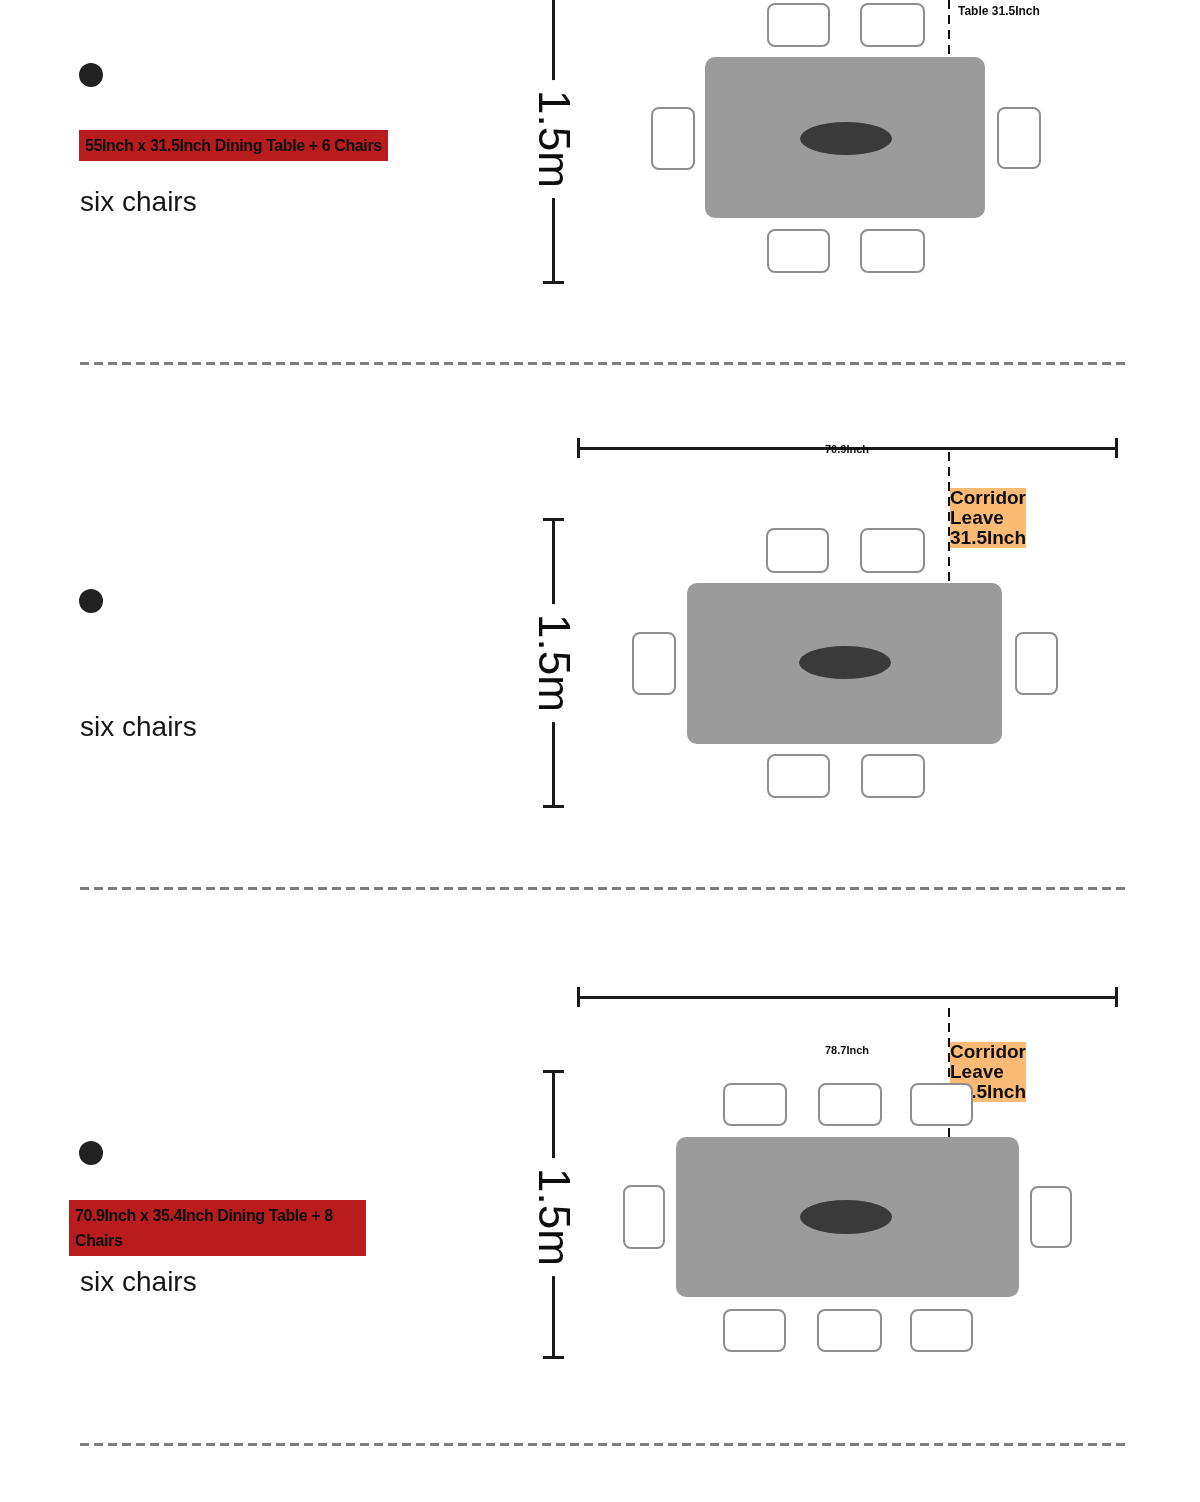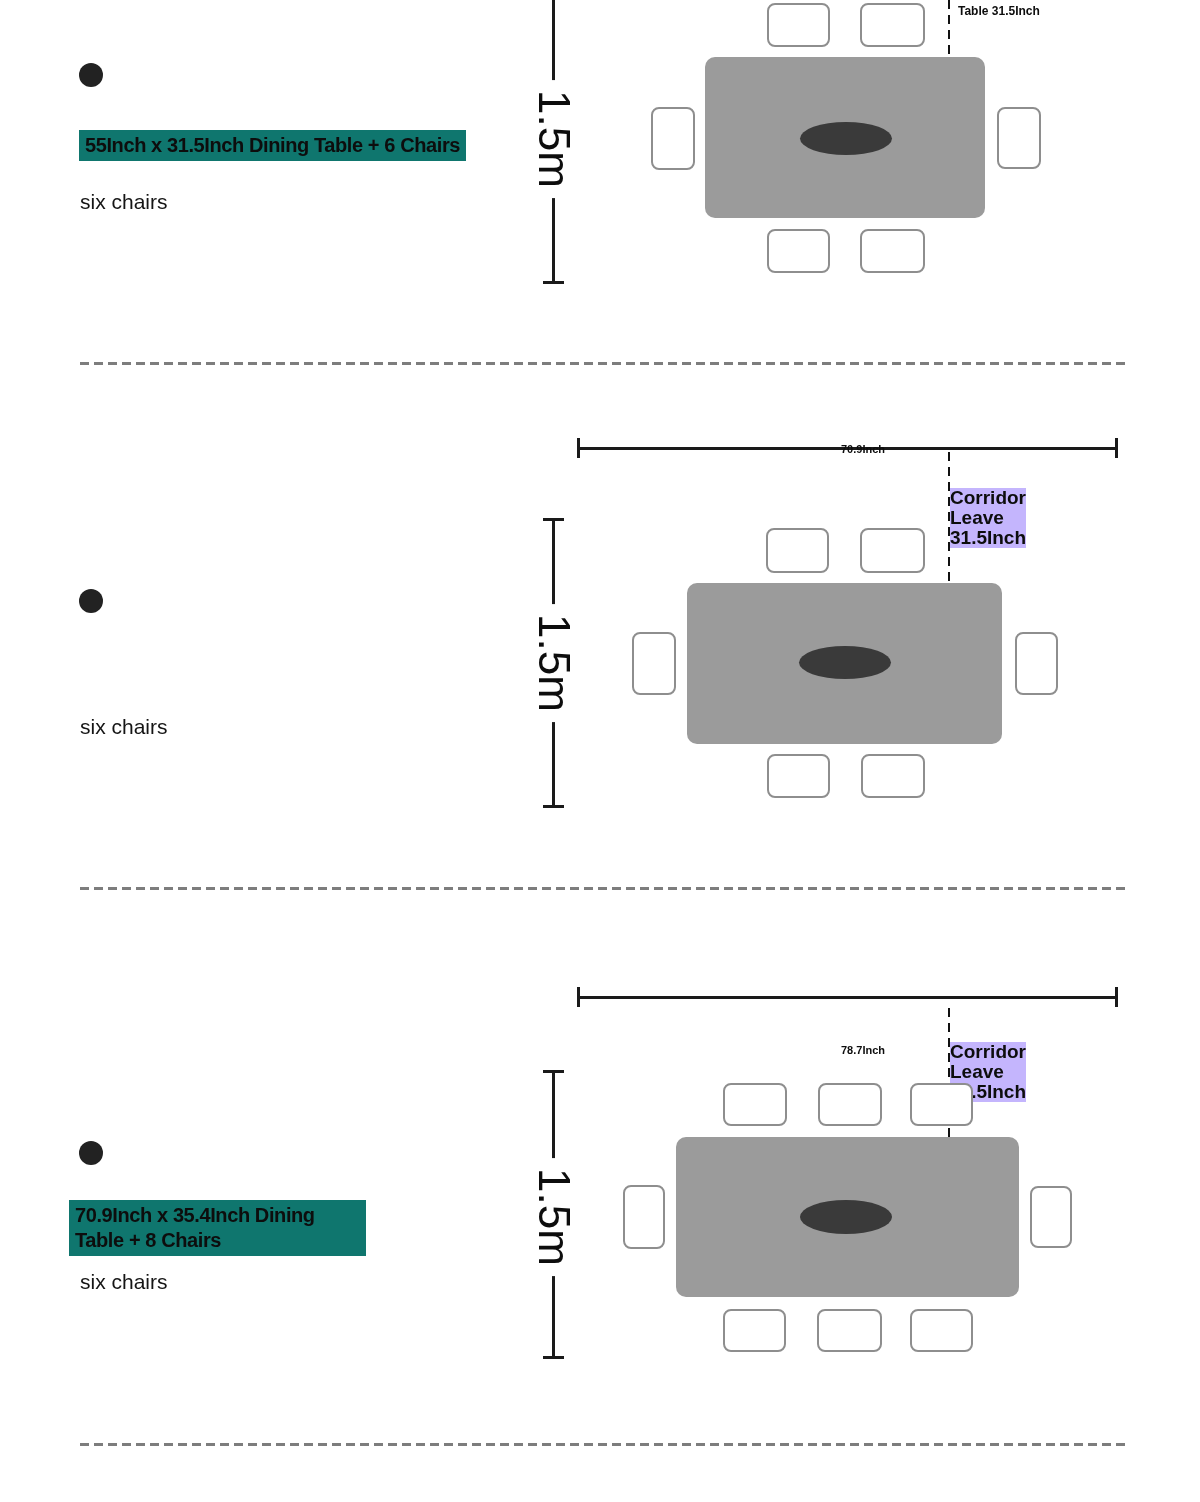--- a/index.html
+++ b/index.html
@@ -6,51 +6,51 @@
   .canvas{
     position:relative;
     width:1200px;height:1502px;
     background:#ffffff;
     font-family:"Liberation Sans",sans-serif;
     overflow:hidden;
   }
   .abs{position:absolute;}
   .bullet{width:24px;height:24px;border-radius:50%;background:#222222;}
   .title{
-    font-size:20px;font-weight:bold;color:#0d0d0d;
-    letter-spacing:-0.4px;background:#0f766e;
+    font-size:16px;font-weight:bold;color:#0d0d0d;
+    letter-spacing:-0.4px;background:#b91c1c;
     padding:3px 6px;white-space:nowrap;line-height:25px;
   }
   .title.wrap{white-space:normal;width:285px;}
-  .subtitle{font-size:21px;color:#151515;line-height:28px;}
+  .subtitle{font-size:28px;color:#151515;line-height:28px;}
   .dtable{background:#9b9b9b;border-radius:10px;}
   .oval{background:#3a3a3a;border-radius:50%;}
   .chair{background:#ffffff;border:2px solid #8e8e8e;border-radius:8px;box-sizing:border-box;}
   .vline{width:3px;background:#1a1a1a;}
   .hline{height:3px;background:#1a1a1a;}
   .vtick{width:21px;height:3px;background:#1a1a1a;}
   .htick{width:3px;height:20px;background:#1a1a1a;}
   .vdim-label{
     font-size:44px;color:#0d0d0d;background:#ffffff;
     padding:4px 10px;white-space:nowrap;
     transform:translate(-50%,-50%) rotate(90deg);
   }
   .hdim-label{
     font-size:11px;font-weight:bold;color:#0d0d0d;
-    white-space:nowrap;transform:translate(-50%,-50%);margin-left:16px;
+    white-space:nowrap;transform:translate(-50%,-50%);
   }
   .dash-v{
     width:2px;
     background-image:repeating-linear-gradient(180deg,#111111 0 9px,transparent 9px 15px);
   }
   .sep{
     height:3px;
     background-image:repeating-linear-gradient(90deg,#7d7d7d 0 9px,transparent 9px 14px);
   }
-  .corridor-note{font-size:19px;font-weight:bold;line-height:20px;color:#0d0d0d;background:#c4b5fd;}
+  .corridor-note{font-size:19px;font-weight:bold;line-height:20px;color:#0d0d0d;background:#fdba74;}
   .corridor-note-small{font-size:12px;font-weight:bold;color:#0d0d0d;white-space:nowrap;}
 </style>
 </head>
 <body>
 
 <div class="canvas">
 
   <div class="abs bullet" style="left:79px;top:63px;"></div>
   <div class="abs title" style="left:79px;top:130px;">55Inch x 31.5Inch Dining Table + 6 Chairs</div>
   <div class="abs subtitle" style="left:80px;top:188px;">six chairs</div>

